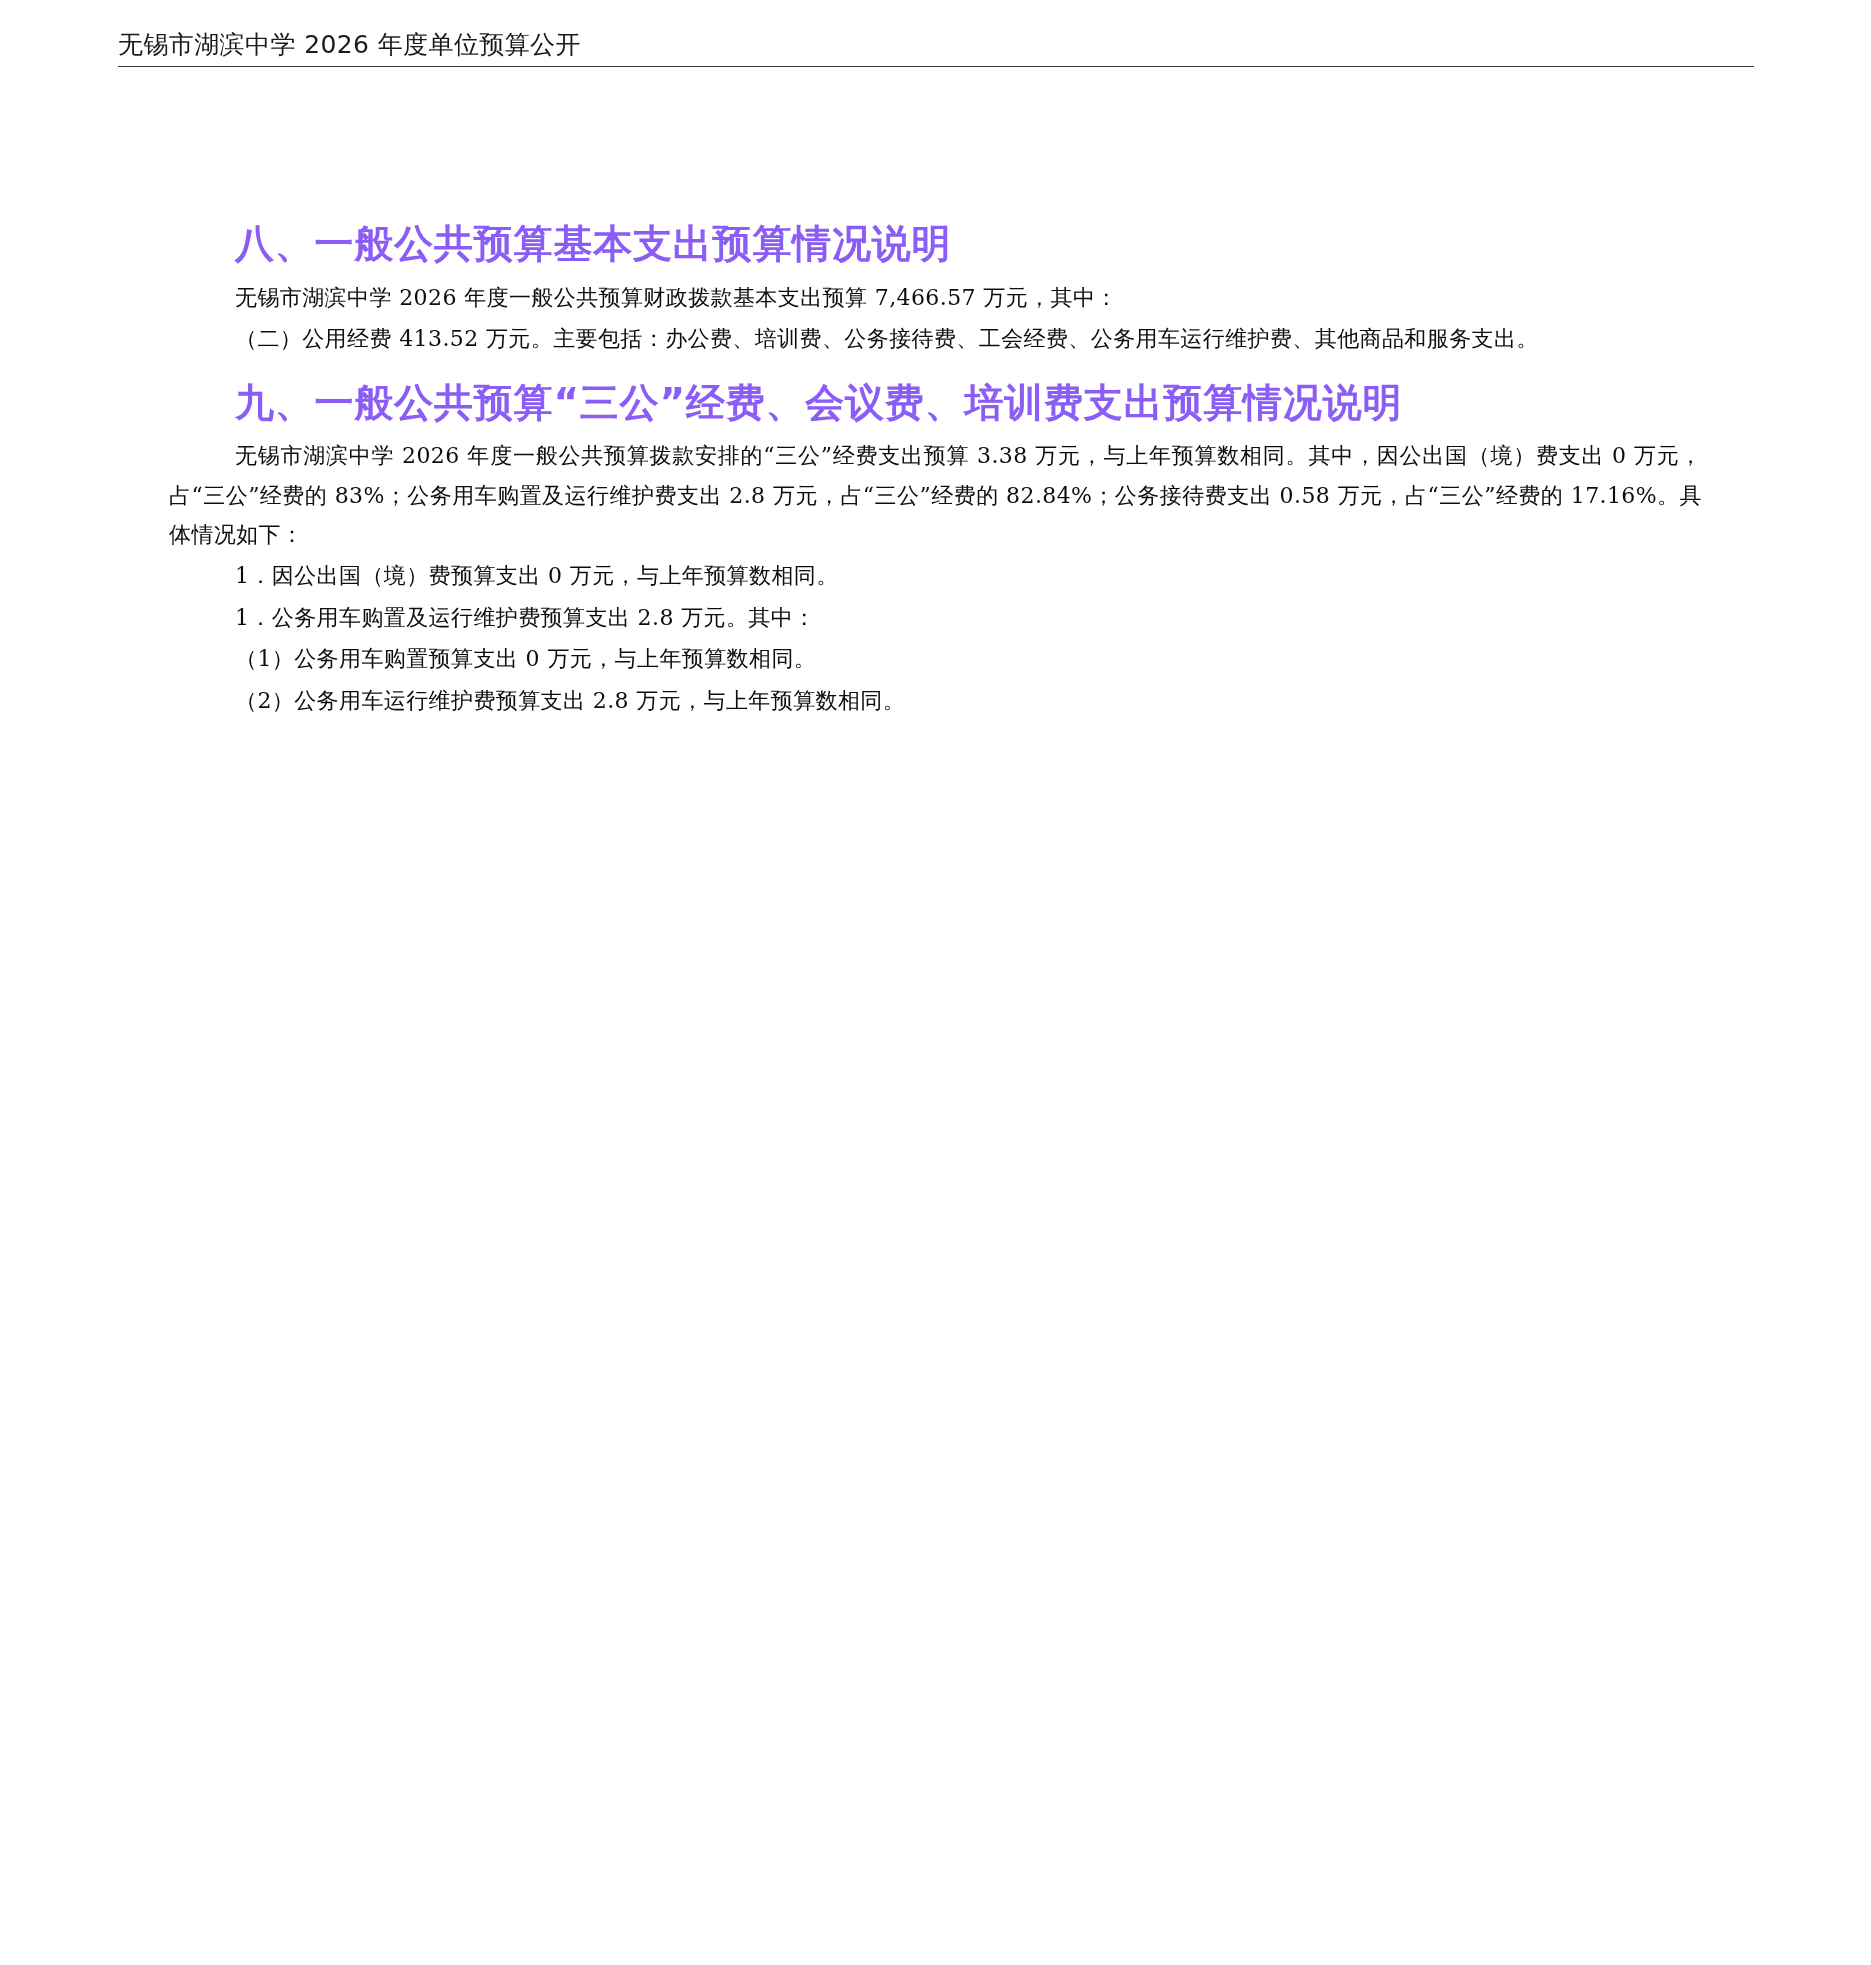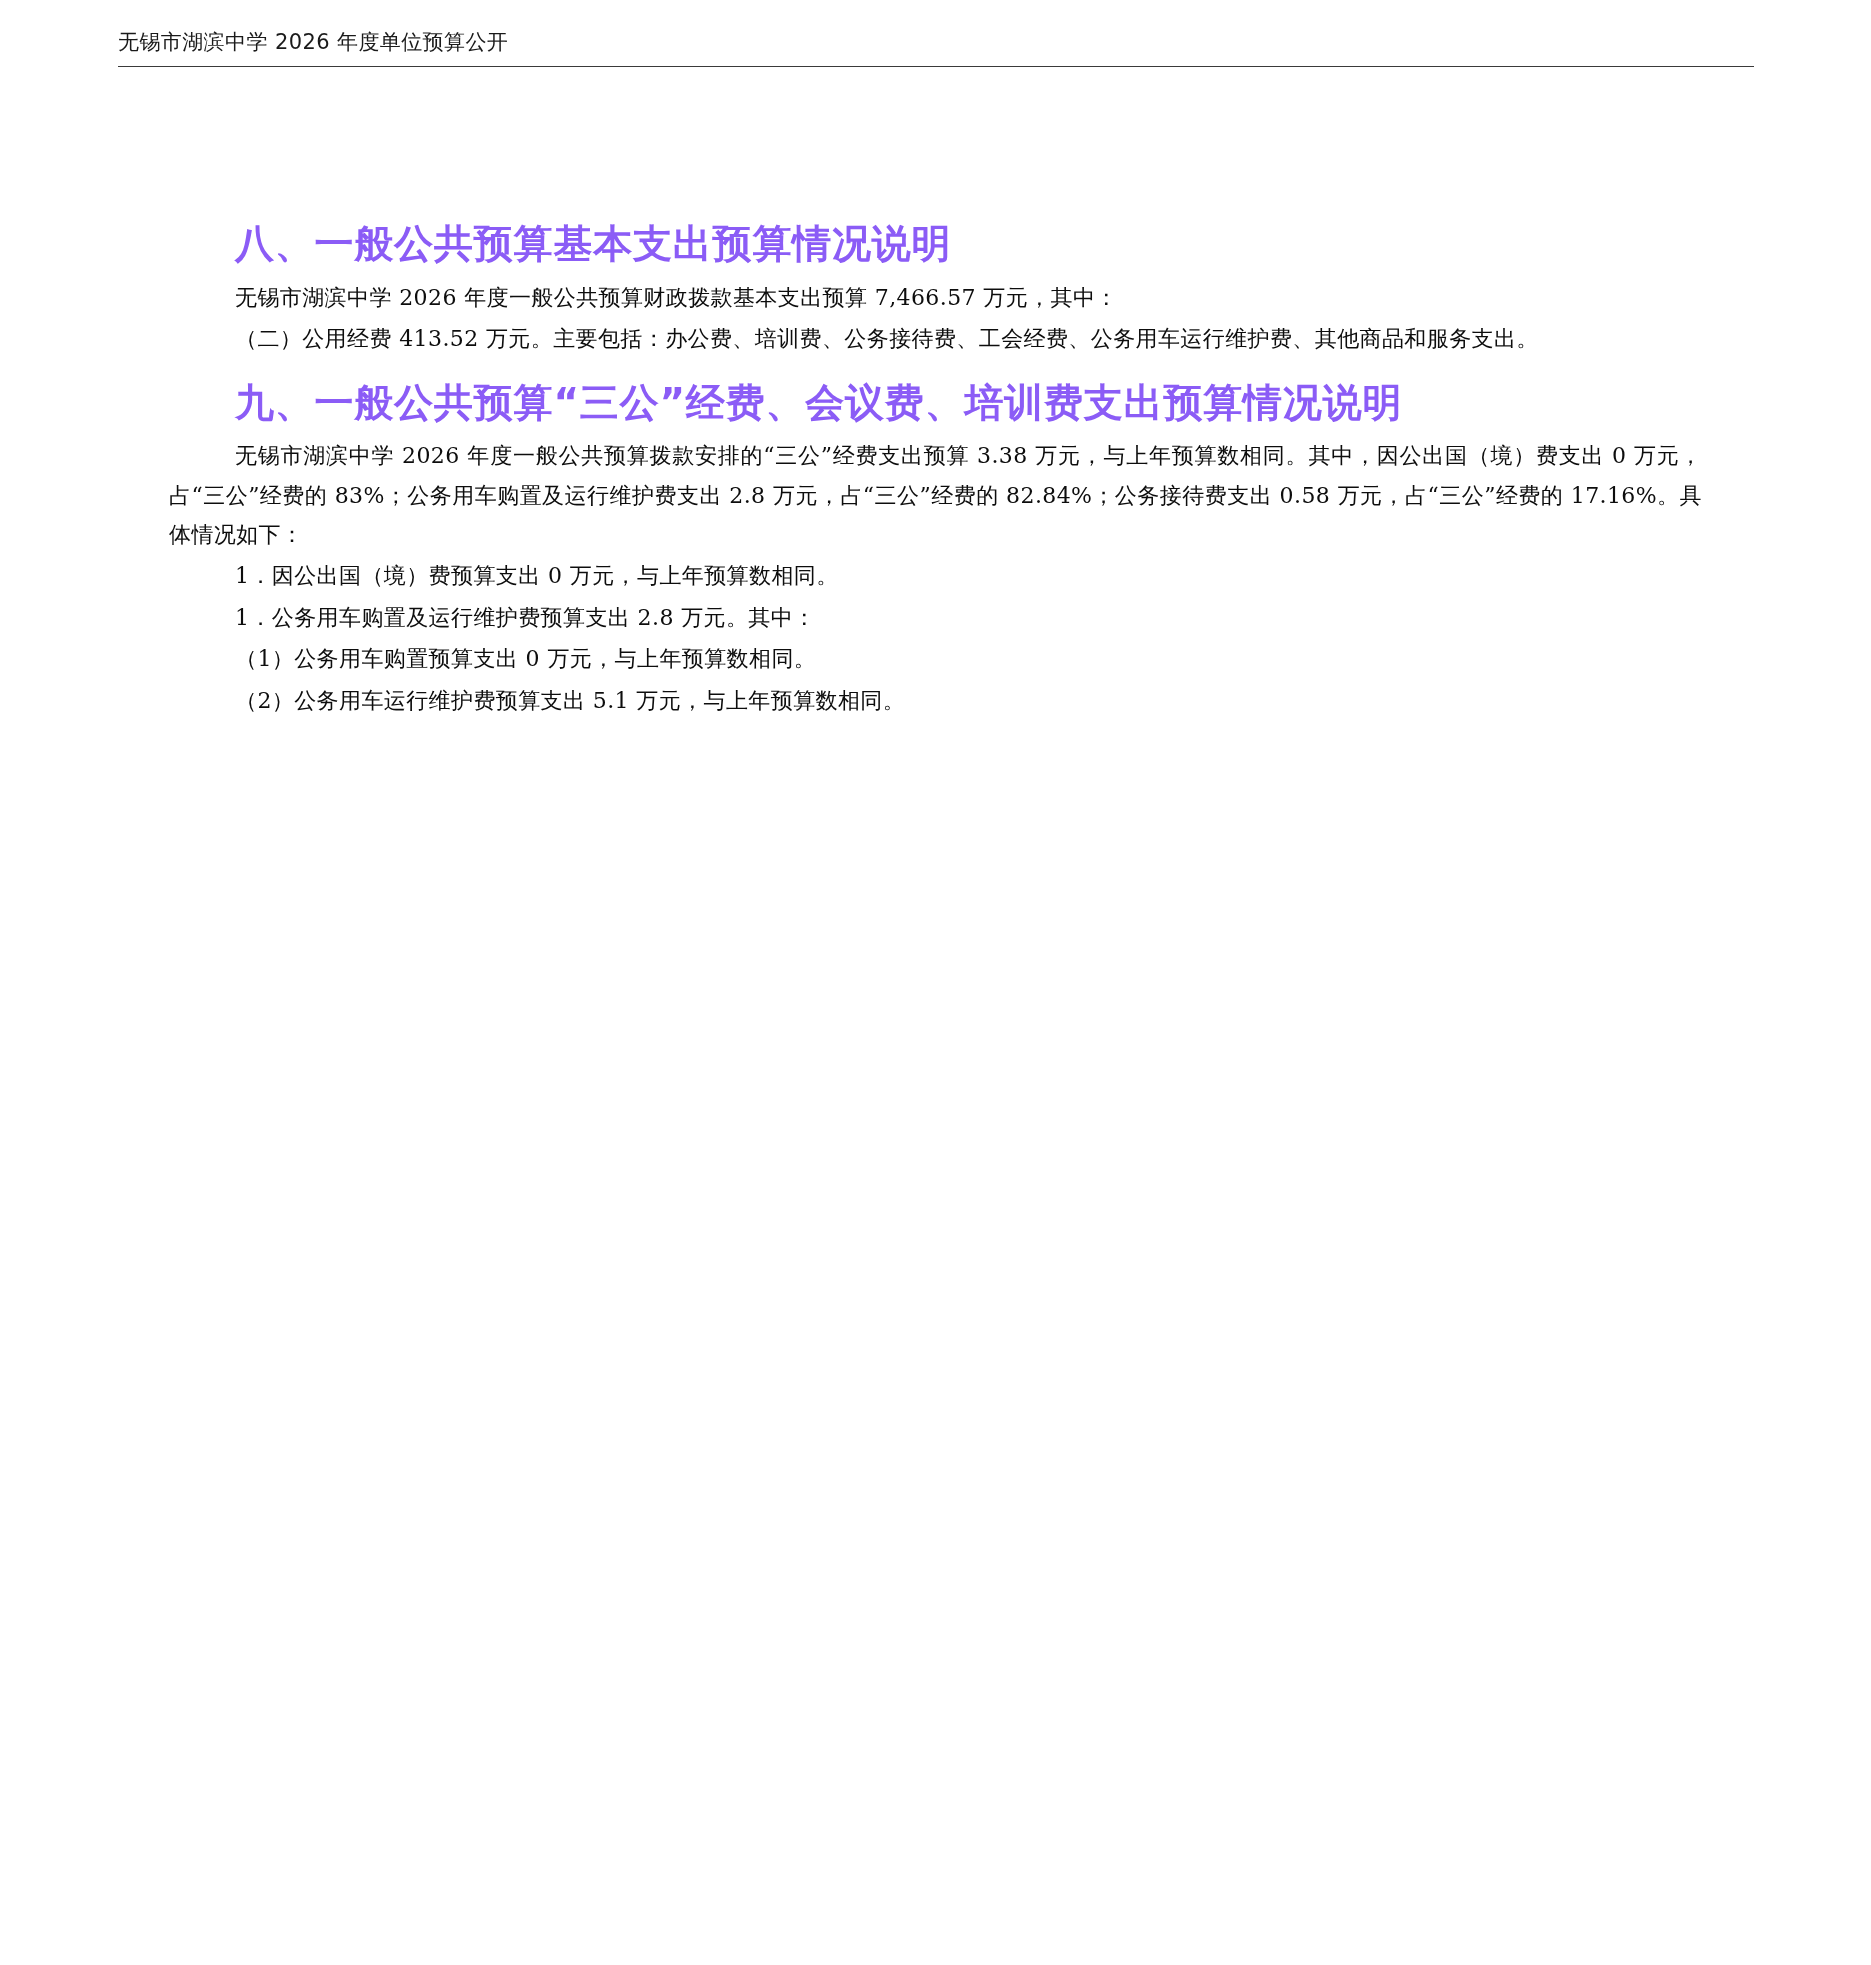--- a/index.html
+++ b/index.html
@@ -22,21 +22,21 @@
   
   .header {
     position: absolute;
     top: 27.5px;
     left: 118px;
     right: 118px;
     height: 43px;
   }
   .header-text {
     font-family: "DejaVu Sans", "Liberation Sans", sans-serif;
-    font-size: 21px;
+    font-size: 25px;
     letter-spacing: 0.4px;
     color: #1a1a1a;
     white-space: nowrap;
   }
   .header-rule {
     position: absolute;
     left: 0;
     right: 0;
     top: 38px;
     border-top: 1.2px solid #3a3a3a;
@@ -98,18 +98,18 @@
     <p class="para">（二）公用经费 413.52 万元。主要包括：办公费、培训费、公务接待费、工会经费、公务用车运行维护费、其他商品和服务支出。</p>
 
     <div class="spacer-sm"></div>
 
     <h2 class="section-title wrap">九、一般公共预算“三公”经费、会议费、培训费支出预算情况说明</h2>
 
     <p class="para">无锡市湖滨中学 2026 年度一般公共预算拨款安排的“三公”经费支出预算 3.38 万元，与上年预算数相同。其中，因公出国（境）费支出 0 万元，占“三公”经费的 83%；公务用车购置及运行维护费支出 2.8 万元，占“三公”经费的 82.84%；公务接待费支出 0.58 万元，占“三公”经费的 17.16%。具体情况如下：</p>
     <p class="para tight">1．因公出国（境）费预算支出 0 万元，与上年预算数相同。</p>
     <p class="para tight">1．公务用车购置及运行维护费预算支出 2.8 万元。其中：</p>
     <p class="para tight">（1）公务用车购置预算支出 0 万元，与上年预算数相同。</p>
-    <p class="para tight">（2）公务用车运行维护费预算支出 5.1 万元，与上年预算数相同。</p>
+    <p class="para tight">（2）公务用车运行维护费预算支出 2.8 万元，与上年预算数相同。</p>
 
   </div>
 
 </div>
 
 
 </body></html>

